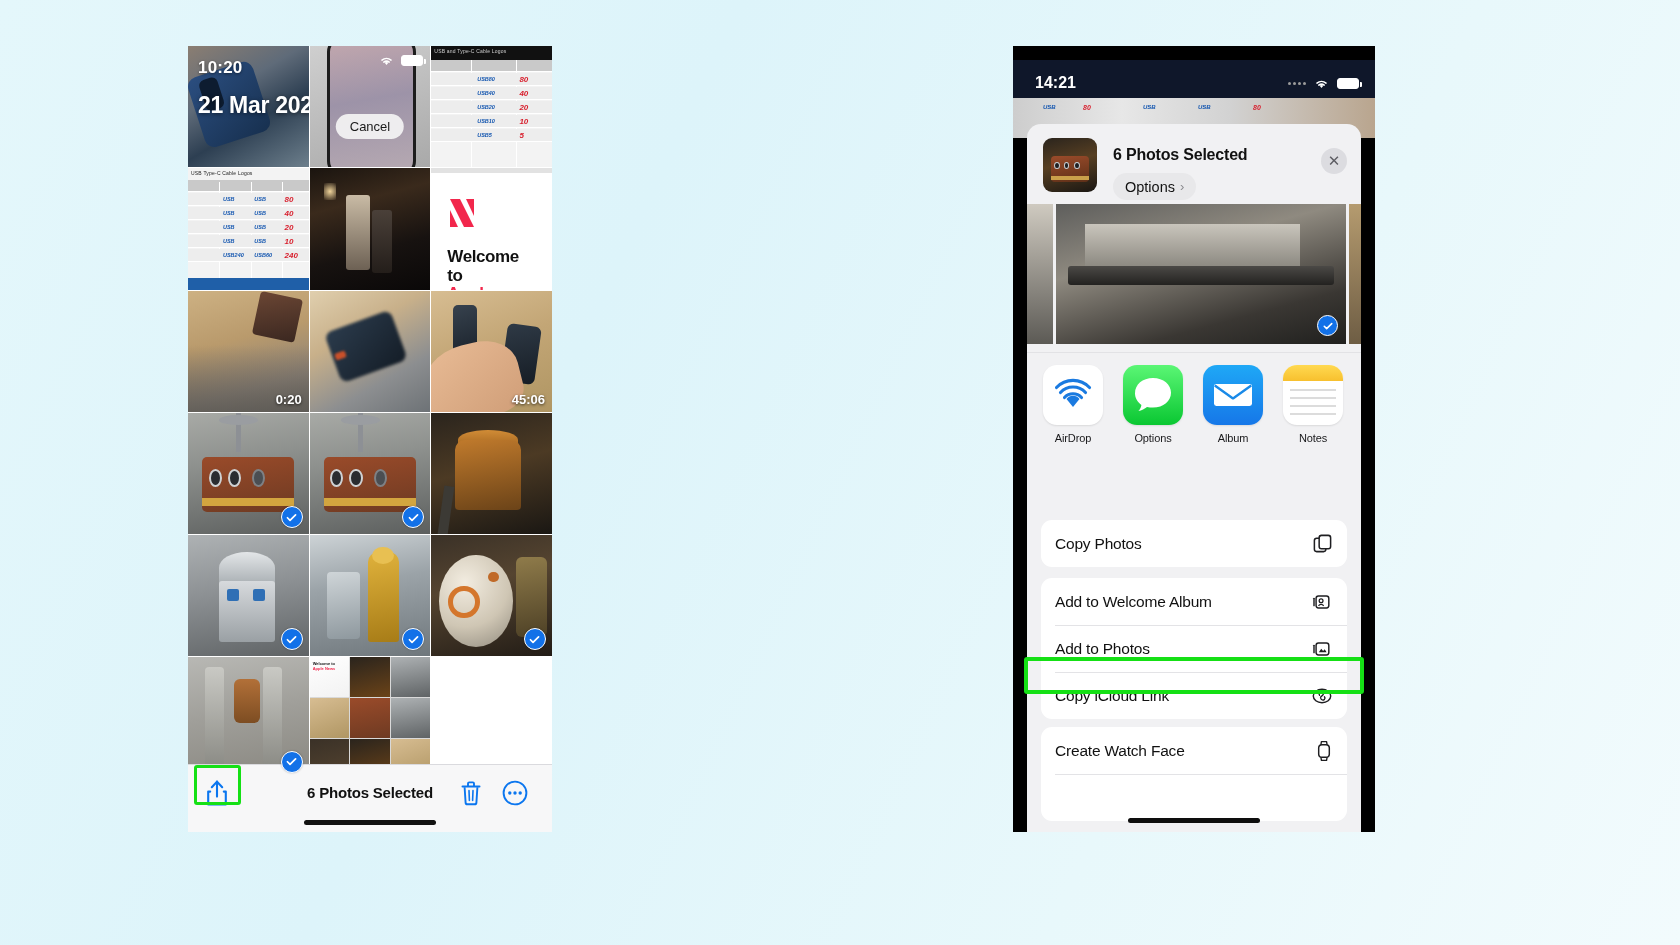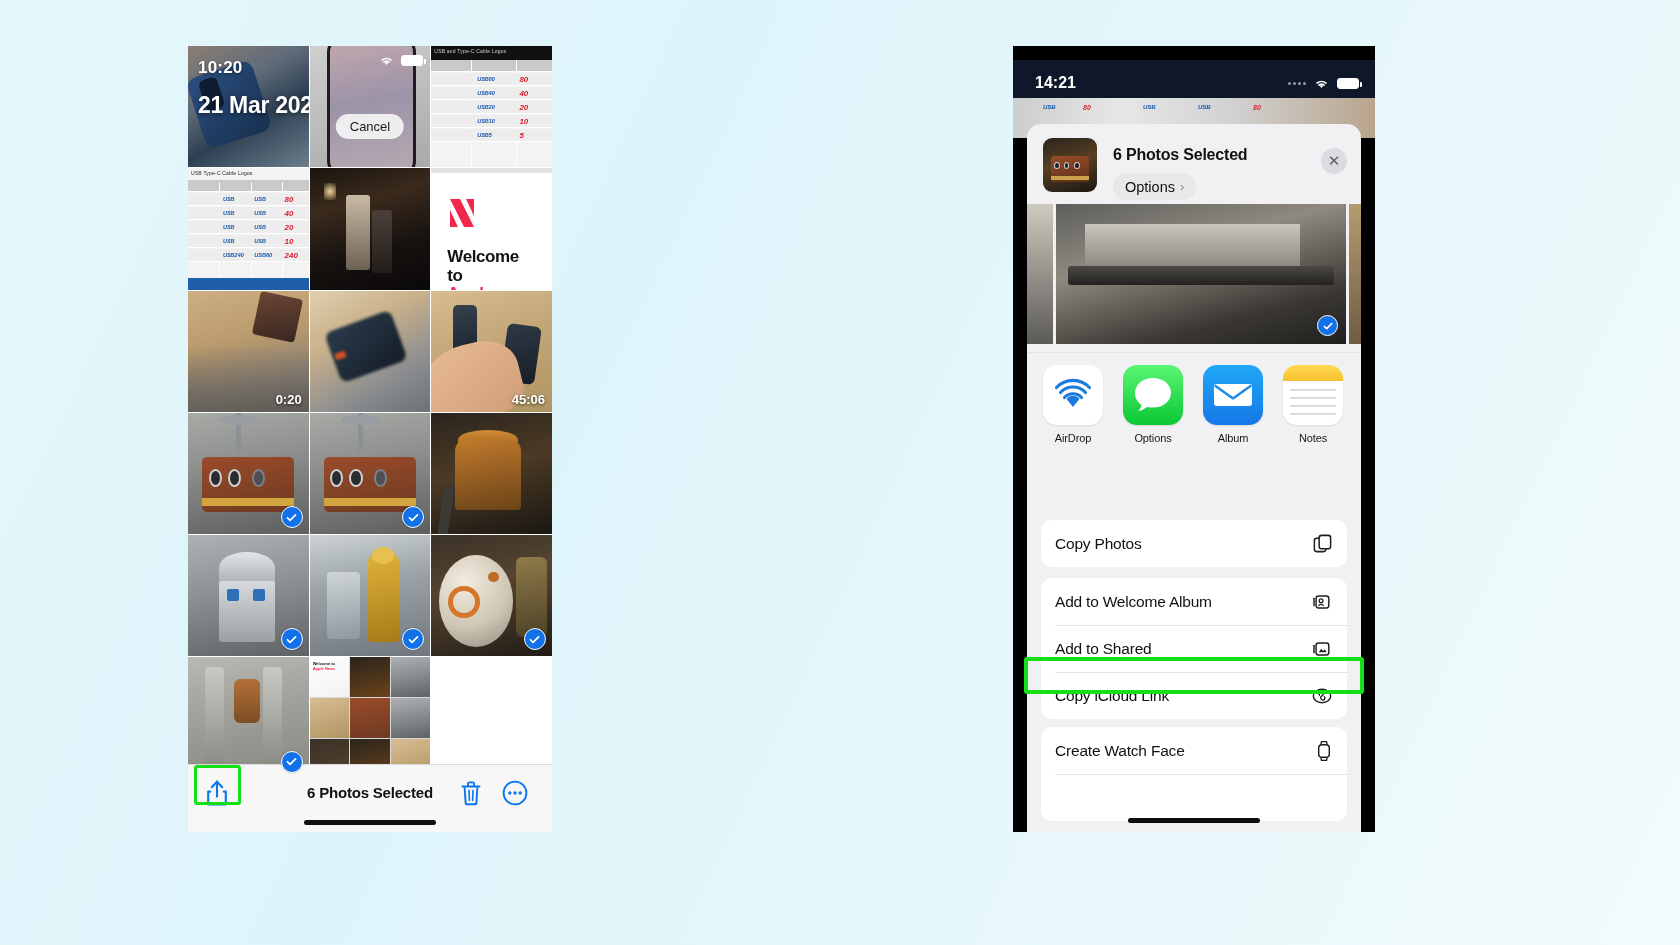--- a/index.html
+++ b/index.html
@@ -688,21 +688,21 @@
         <div class="ricon">
           <svg width="22" height="20" viewBox="0 0 24 22">
             <rect x="5.5" y="4.5" width="14" height="13" rx="2.6" stroke="#1f1f22" stroke-width="1.6" fill="none"></rect>
             <path d="M3.2 7 L3.2 15" stroke="#1f1f22" stroke-width="1.6" stroke-linecap="round"></path>
             <circle cx="11" cy="9.6" r="2.1" stroke="#1f1f22" stroke-width="1.4" fill="none"></circle>
             <path d="M8.2 15.2a3.2 3.2 0 0 1 5.6 0" stroke="#1f1f22" stroke-width="1.4" fill="none"></path>
           </svg>
         </div>
       </div>
       <div class="row">
-        <div class="rlabel">Add to Shared</div>
+        <div class="rlabel">Add to Photos</div>
         <div class="ricon">
           <svg width="22" height="20" viewBox="0 0 24 22">
             <rect x="5.5" y="4.5" width="14" height="13" rx="2.6" stroke="#1f1f22" stroke-width="1.6" fill="none"></rect>
             <path d="M3.2 7 L3.2 15" stroke="#1f1f22" stroke-width="1.6" stroke-linecap="round"></path>
             <path d="M8.5 14.5 L11.2 10.6 L13.2 13.2 L15 11.3 L17 14.5 Z" fill="#1f1f22"></path>
           </svg>
         </div>
       </div>
       <div class="row">
         <div class="rlabel">Copy iCloud Link</div>

